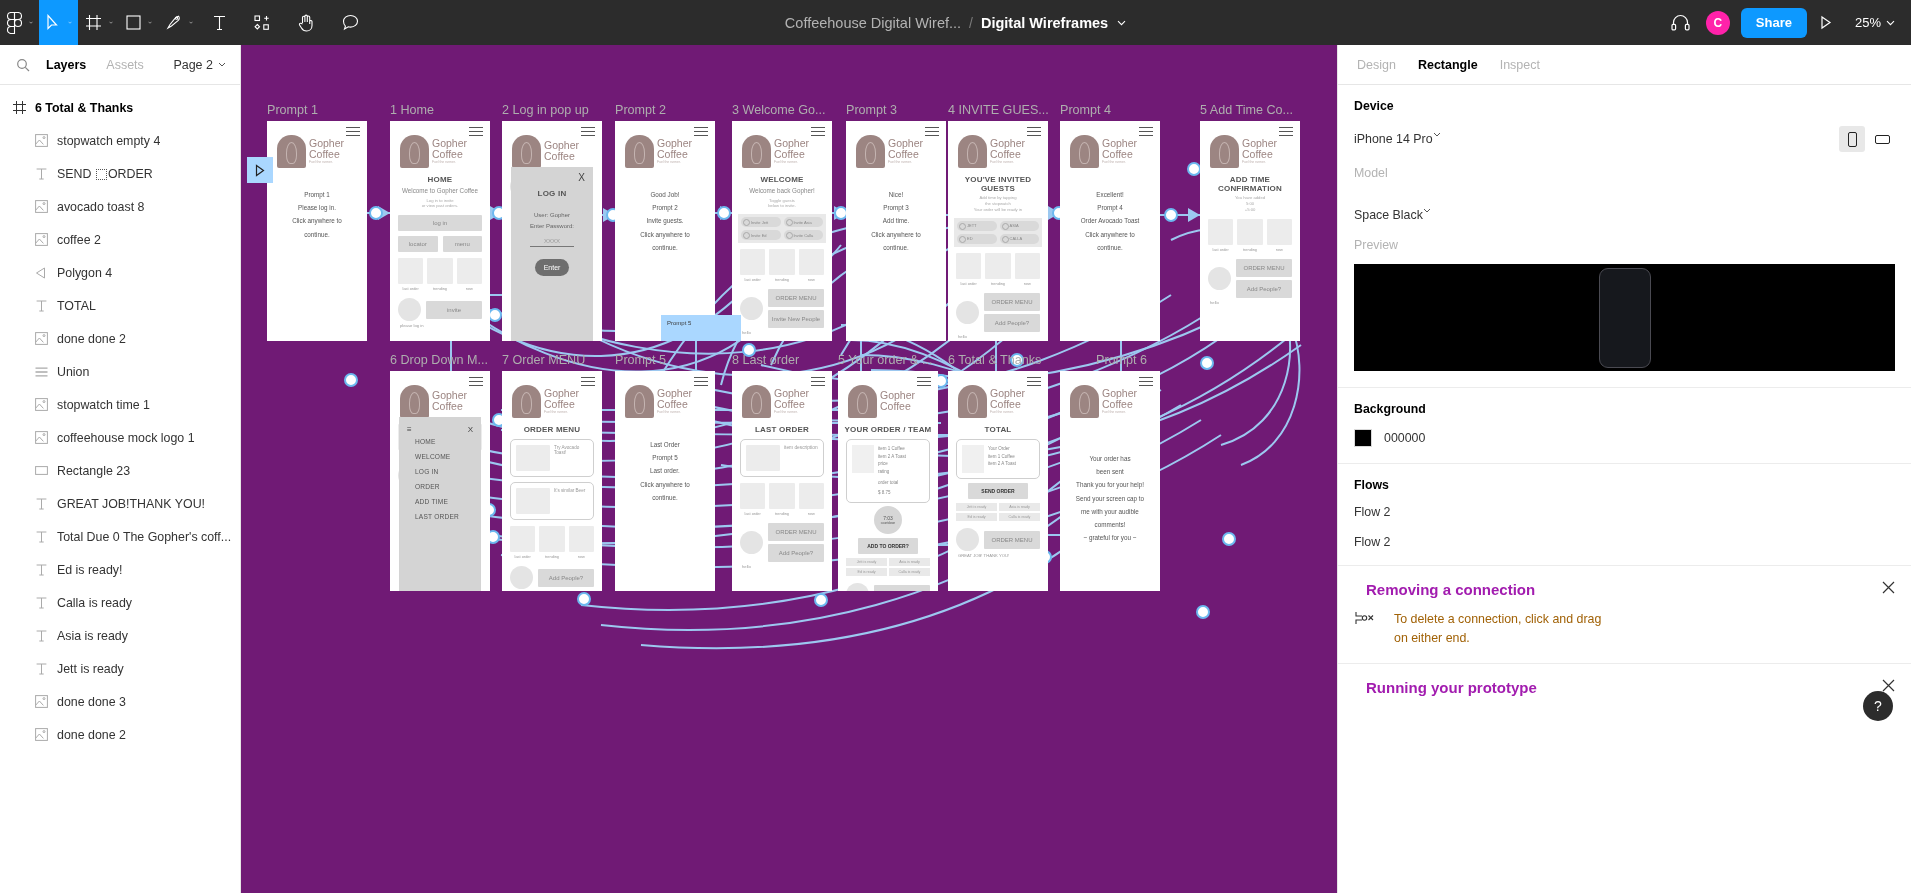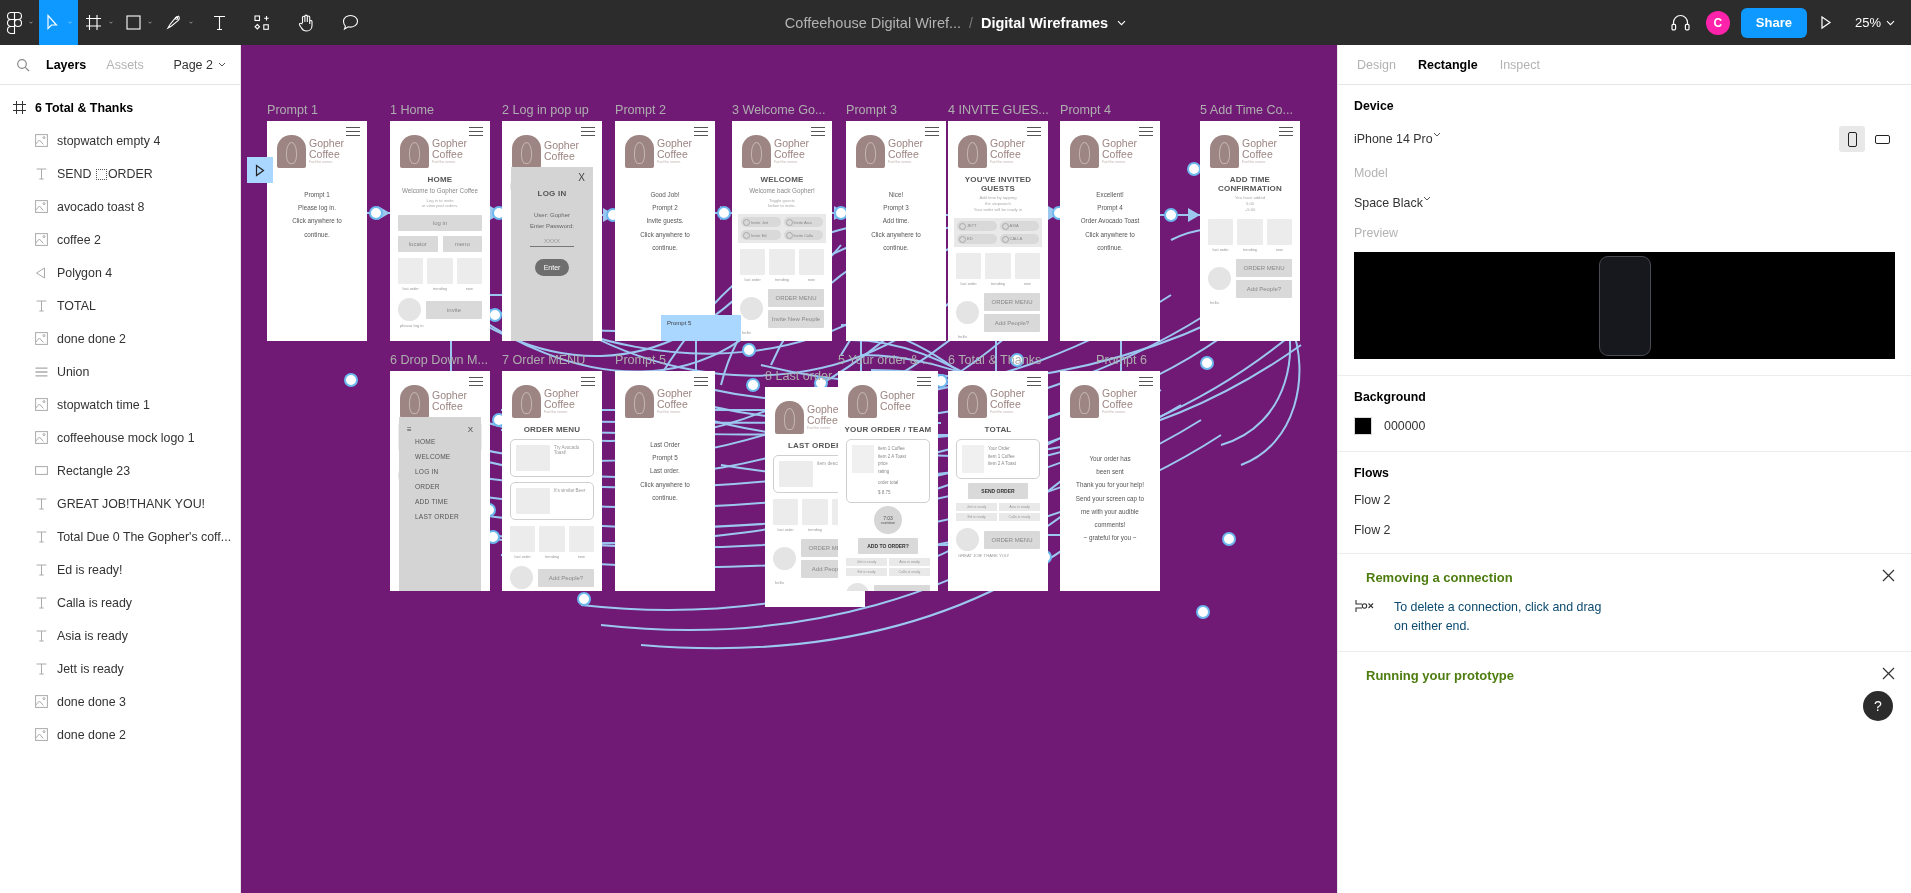--- a/index.html
+++ b/index.html
@@ -237,24 +237,24 @@
   #preview-phone {
     width: 52px; height: 100px; border: 1px solid #4a4a52;
     border-radius: 9px; background: #16181d;
   }
   .swatch-row { display: flex; align-items: center; gap: 12px; }
   .swatch { width: 18px; height: 18px; background: #000; border: 1px solid #d9d9d9; cursor: pointer; }
   .swatch-hex { font-size: 12.4px; color: #333; cursor: pointer; }
   .flow-item { font-size: 12.4px; color: #333; margin-bottom: 16px; cursor: pointer; }
   .flow-item:last-child { margin-bottom: 0; }
   .help-h { display:flex; align-items:center; justify-content:space-between; margin-bottom: 12px; }
-  .help-title { font-size: 13px; font-weight: 700; color: #4d7c0f; padding-left: 12px; }
+  .help-title { font-size: 15px; font-weight: 700; color: #a21caf; padding-left: 12px; }
   .help-x { cursor: pointer; color:#333; }
   .help-body { display: flex; gap: 14px; align-items: flex-start; }
-  .help-text { font-size: 12.4px; color: #0c4a6e; line-height: 1.5; max-width: 210px; }
+  .help-text { font-size: 12.4px; color: #a16207; line-height: 1.5; max-width: 210px; }
   #help-fab {
     position: absolute; right: 18px; bottom: 172px;
     width: 30px; height: 30px; border-radius: 50%; background: #2c2c2c;
     color: #fff; font-size: 14px; display: flex; align-items: center;
     justify-content: center; cursor: pointer;
   }
 </style>
 </head>
 <body>
 
@@ -1108,21 +1108,21 @@
         </div>
         <div class="f-mid">
           <em>Last Order</em>
           <em>Prompt 5</em>
           <em>Last order.</em>
           <em>Click anywhere to</em>
           <em>continue.</em>
         </div>
       </div>
     </div>
-    <div class="frame-wrap" style="left: 491px; top: 324px; width: 100px; margin-left: 33px;">
+    <div class="frame-wrap" style="left: 491px; top: 308px; width: 100px;">
       <div class="frame-label" style="width: 118px;">8 Last order</div>
       <div class="frame" style="height: 220px;">
         <div class="f-hamb">
           <i></i>
           <i></i>
           <i></i>
         </div>
         <div class="f-logo">
           <div class="f-logo-mark"></div>
           <div class="f-logo-txt">
@@ -1287,21 +1287,21 @@
       </div>
       <div class="orient">
         <div class="or-btn active">
             <div class="phone-v"></div>
           </div>
         <div class="or-btn">
             <div class="phone-h"></div>
           </div>
       </div>
     </div>
-    <div class="rp-lab" style="margin-bottom:16px">Model</div>
+    <div class="rp-lab" style="margin-bottom:28px">Model</div>
     <div class="rp-val" style="margin-bottom:16px">
       <span>Space Black</span>
       <svg width="8" height="5" viewBox="0 0 8 5">
           <path d="M1 1l3 3 3-3" stroke="#555" stroke-width="1" fill="none"></path>
         </svg>
     </div>
     <div class="rp-lab">Preview</div>
     <div id="preview-box">
       <div id="preview-phone"></div>
     </div>

